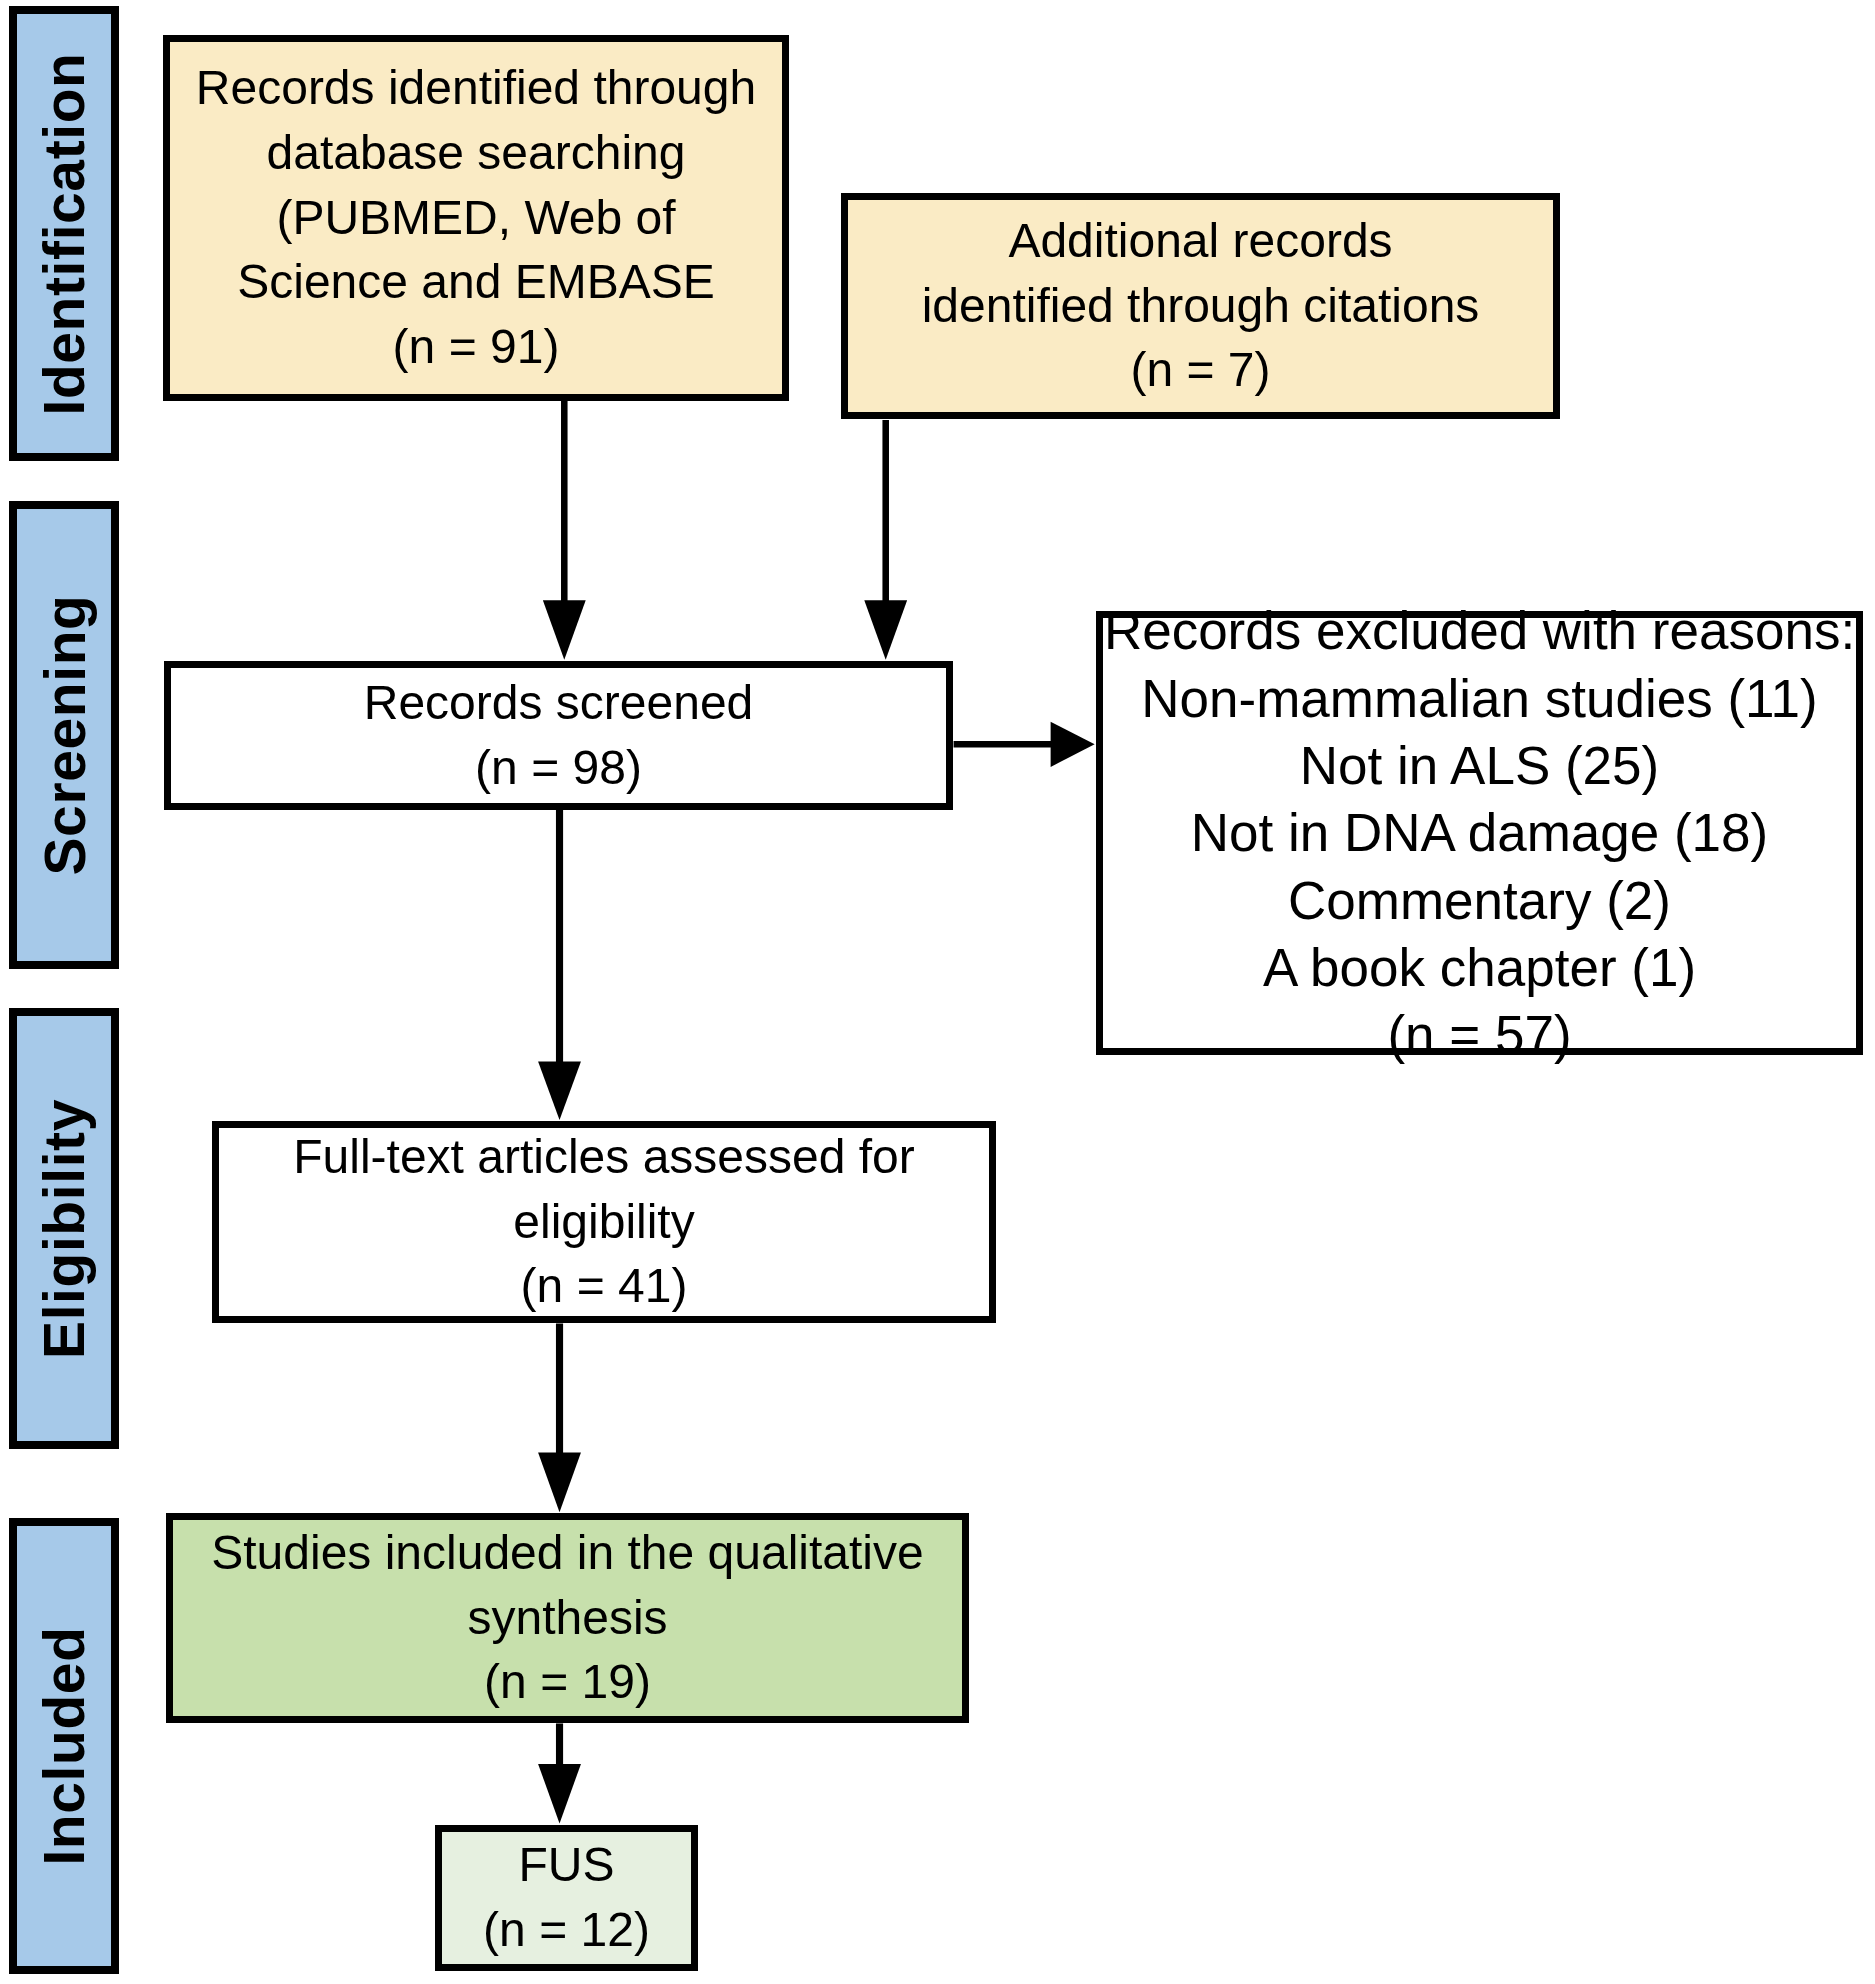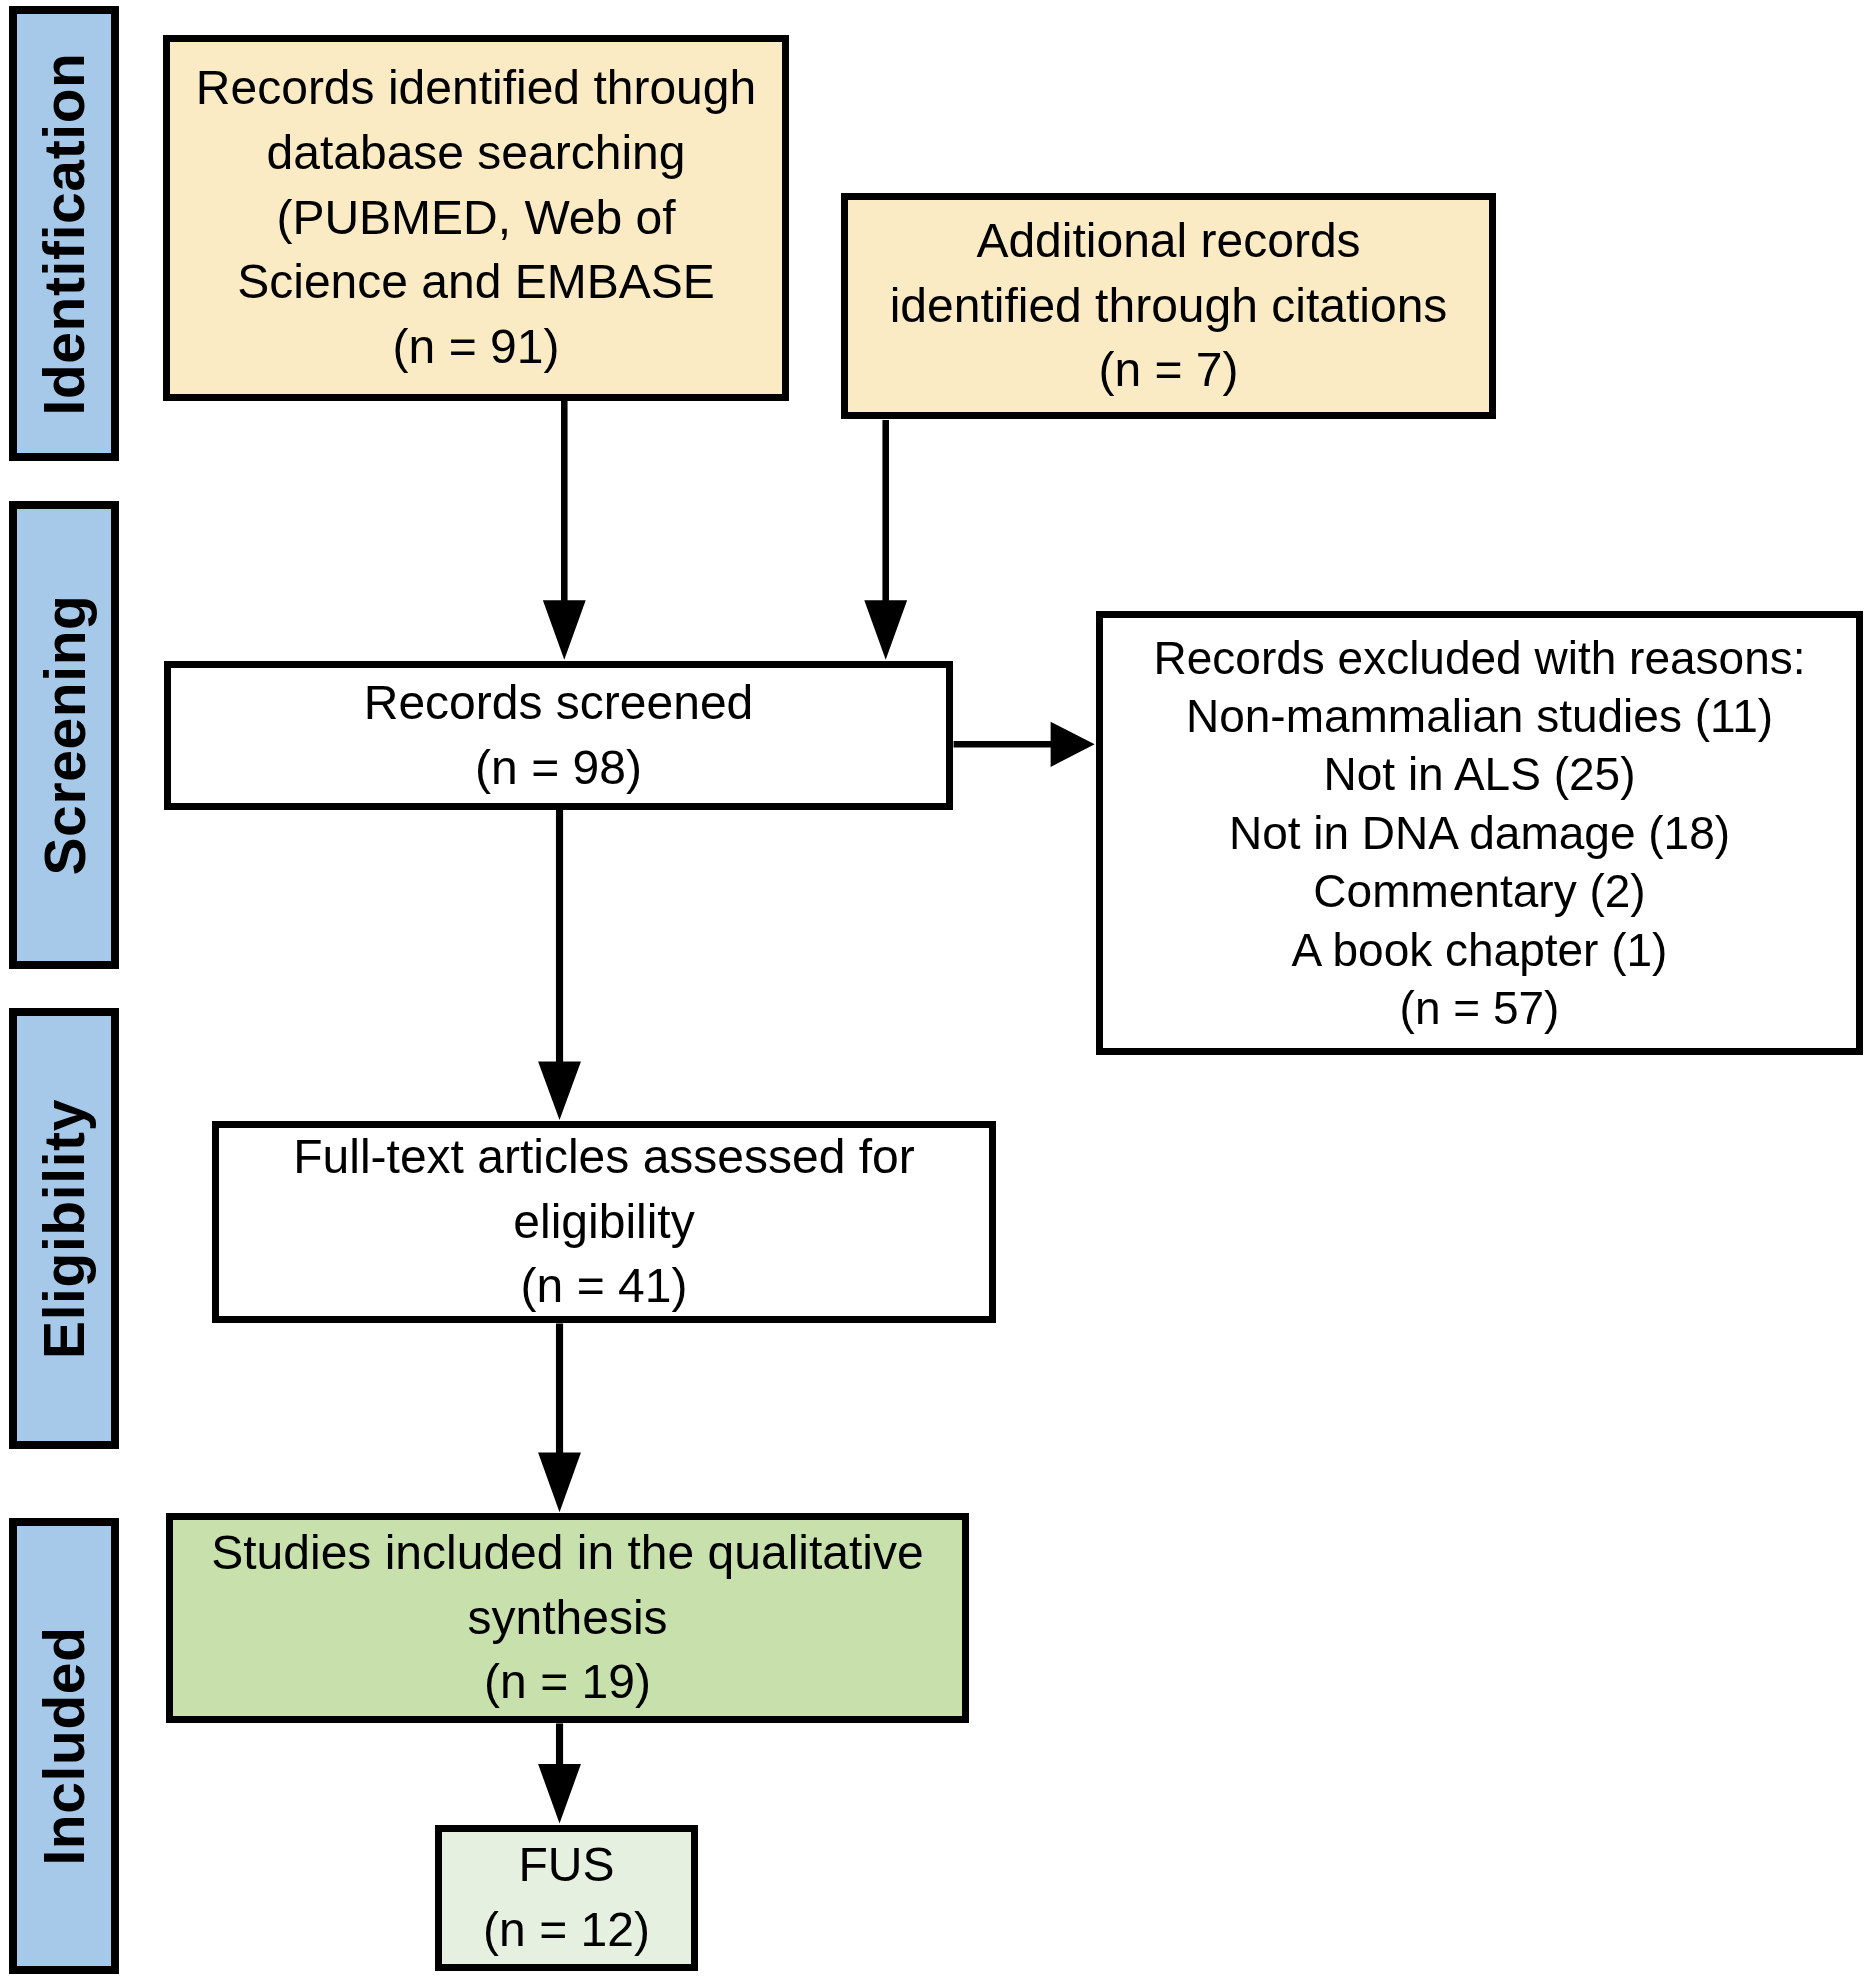--- a/index.html
+++ b/index.html
@@ -52,21 +52,21 @@
     text-align: center;
   }
   .box-text {
     white-space: pre-line;
     font-size: 48px;
     line-height: 1.35;
     color: #000000;
     width: 100%;
   }
   .box-text.tight {
-    font-size: 46px;
+    font-size: 53px;
     line-height: 1.27;
     text-align: center;
   }
   .fill-source { background: #FAEBC5; }
   .fill-plain  { background: #FFFFFF; }
   .fill-synth  { background: #C7E0AC; }
   .fill-fus    { background: #E6F0E0; }
 </style>
 </head>
 <body>
@@ -114,21 +114,21 @@
   </div>
 
   <div class="box fill-source" style="left:163px; top:35px; width:626px; height:366px;">
     <div class="box-text">Records identified through
 database searching
 (PUBMED, Web of
 Science and EMBASE
 (n = 91)</div>
   </div>
 
-  <div class="box fill-source" style="left:841px; top:193px; width:655px; height:226px;">
+  <div class="box fill-source" style="left:841px; top:193px; width:719px; height:226px;">
     <div class="box-text">Additional records
 identified through citations
 (n = 7)</div>
   </div>
 
   <div class="box fill-plain" style="left:164px; top:661px; width:789px; height:149px;">
     <div class="box-text">Records screened
 (n = 98)</div>
   </div>
 

